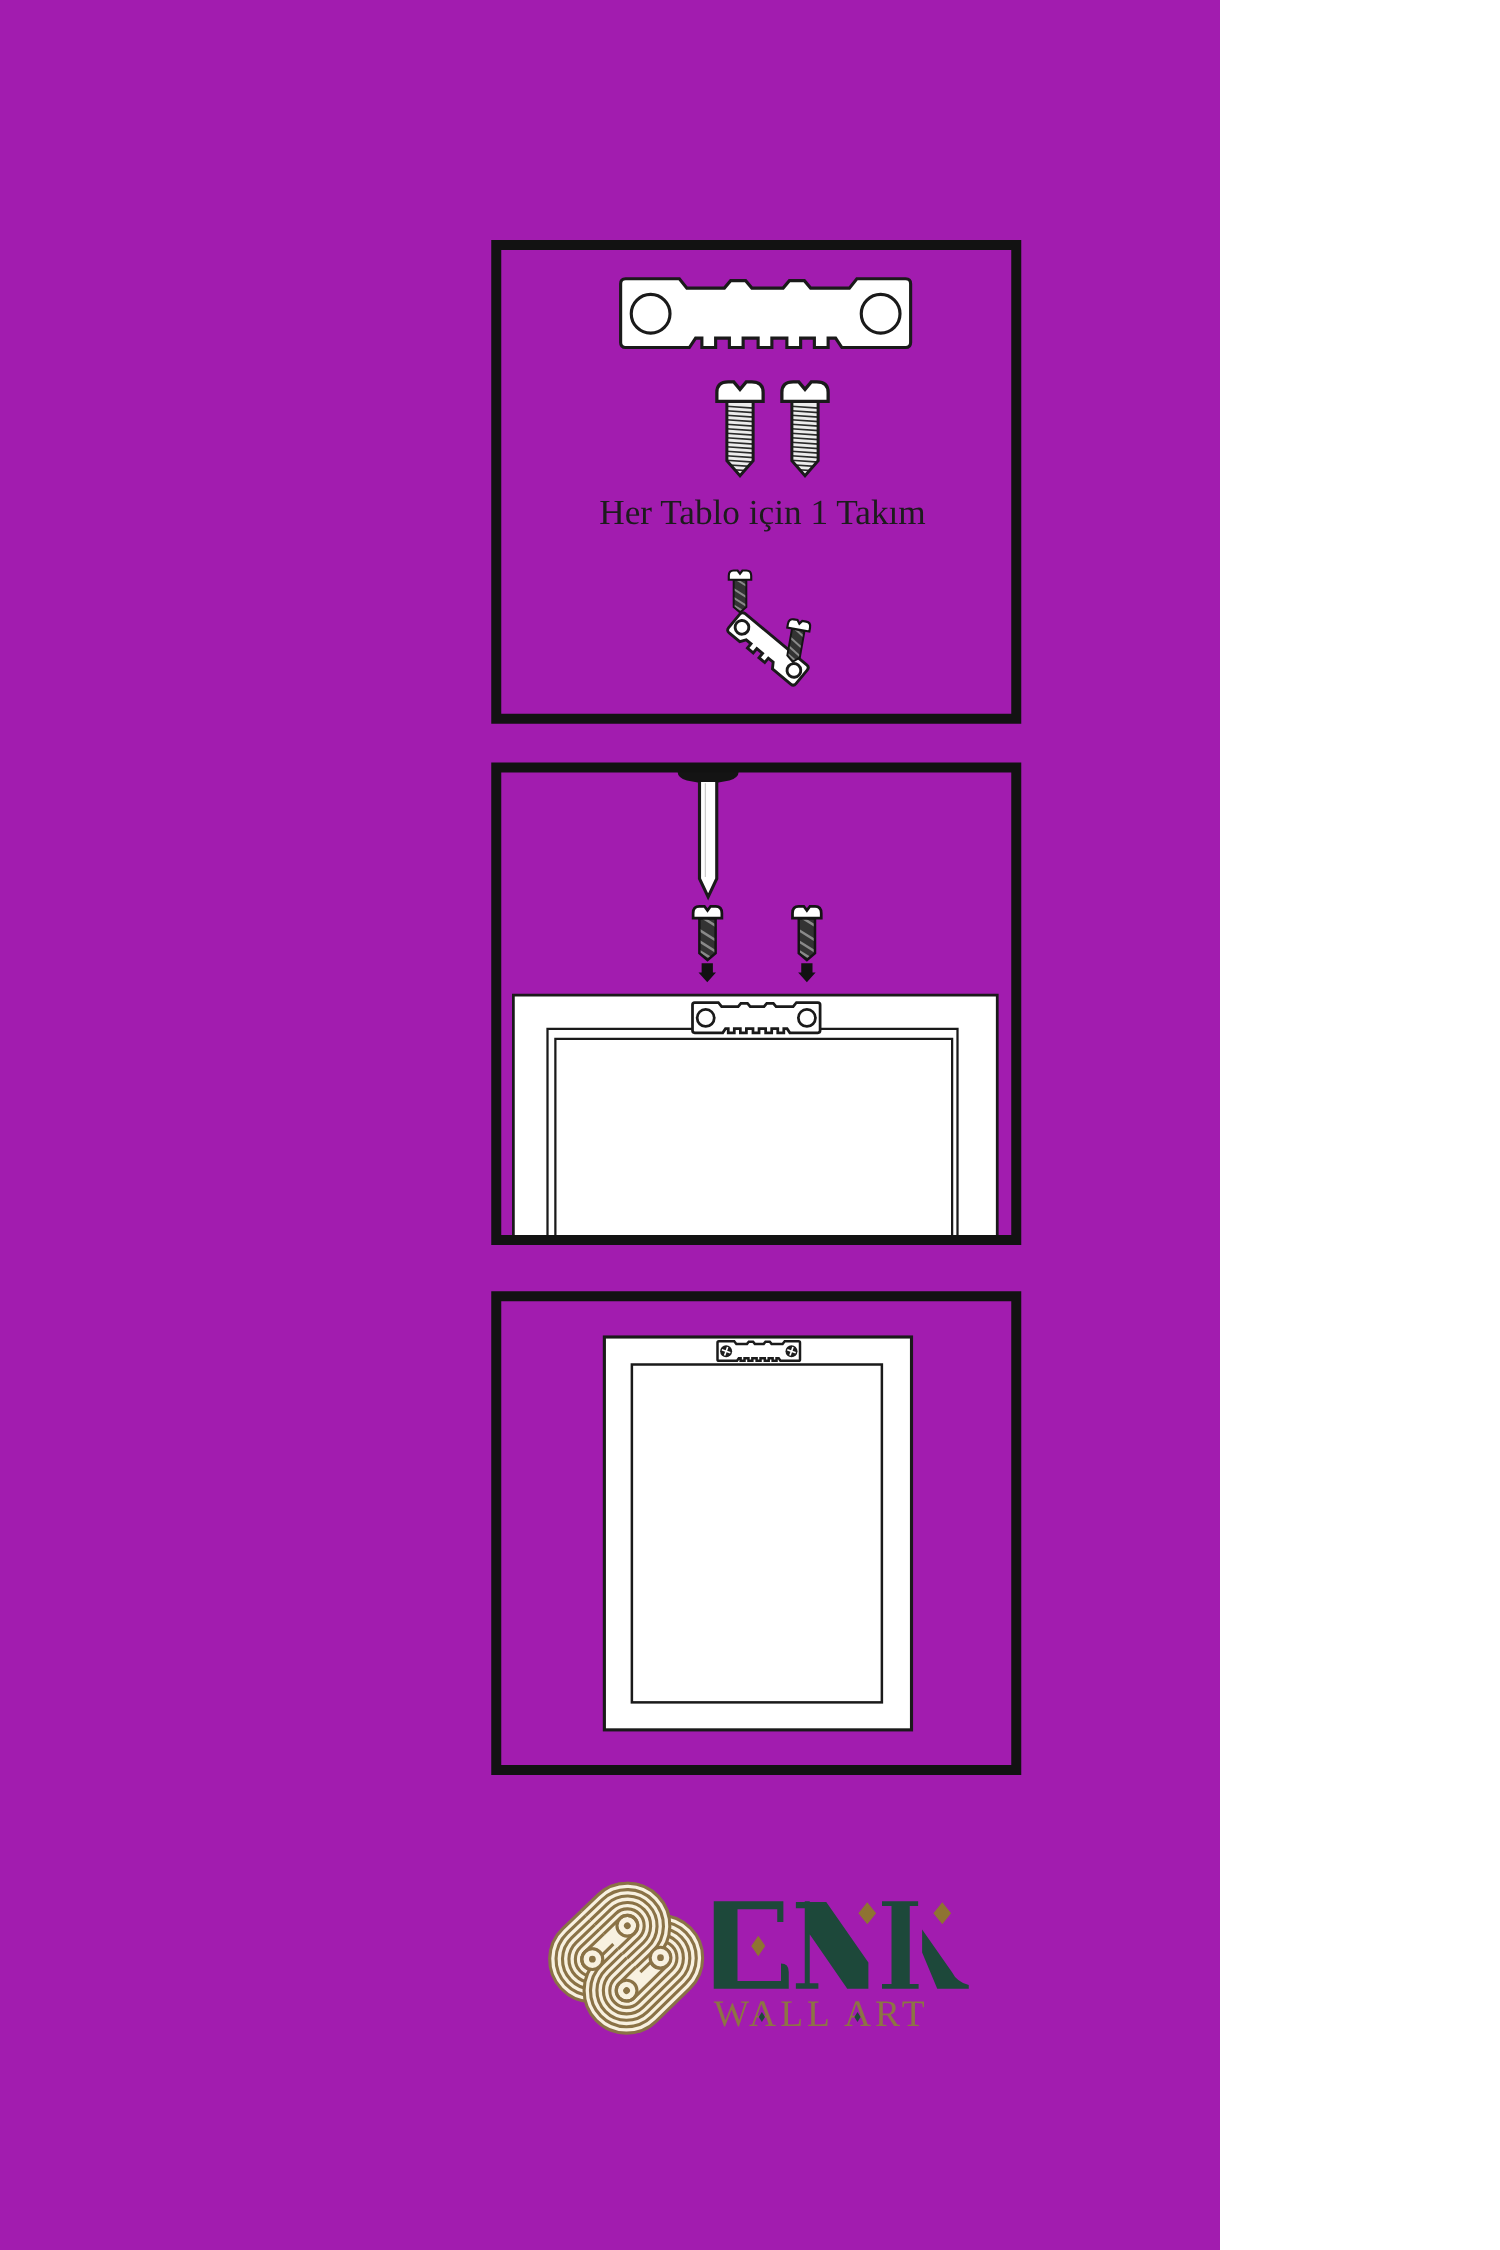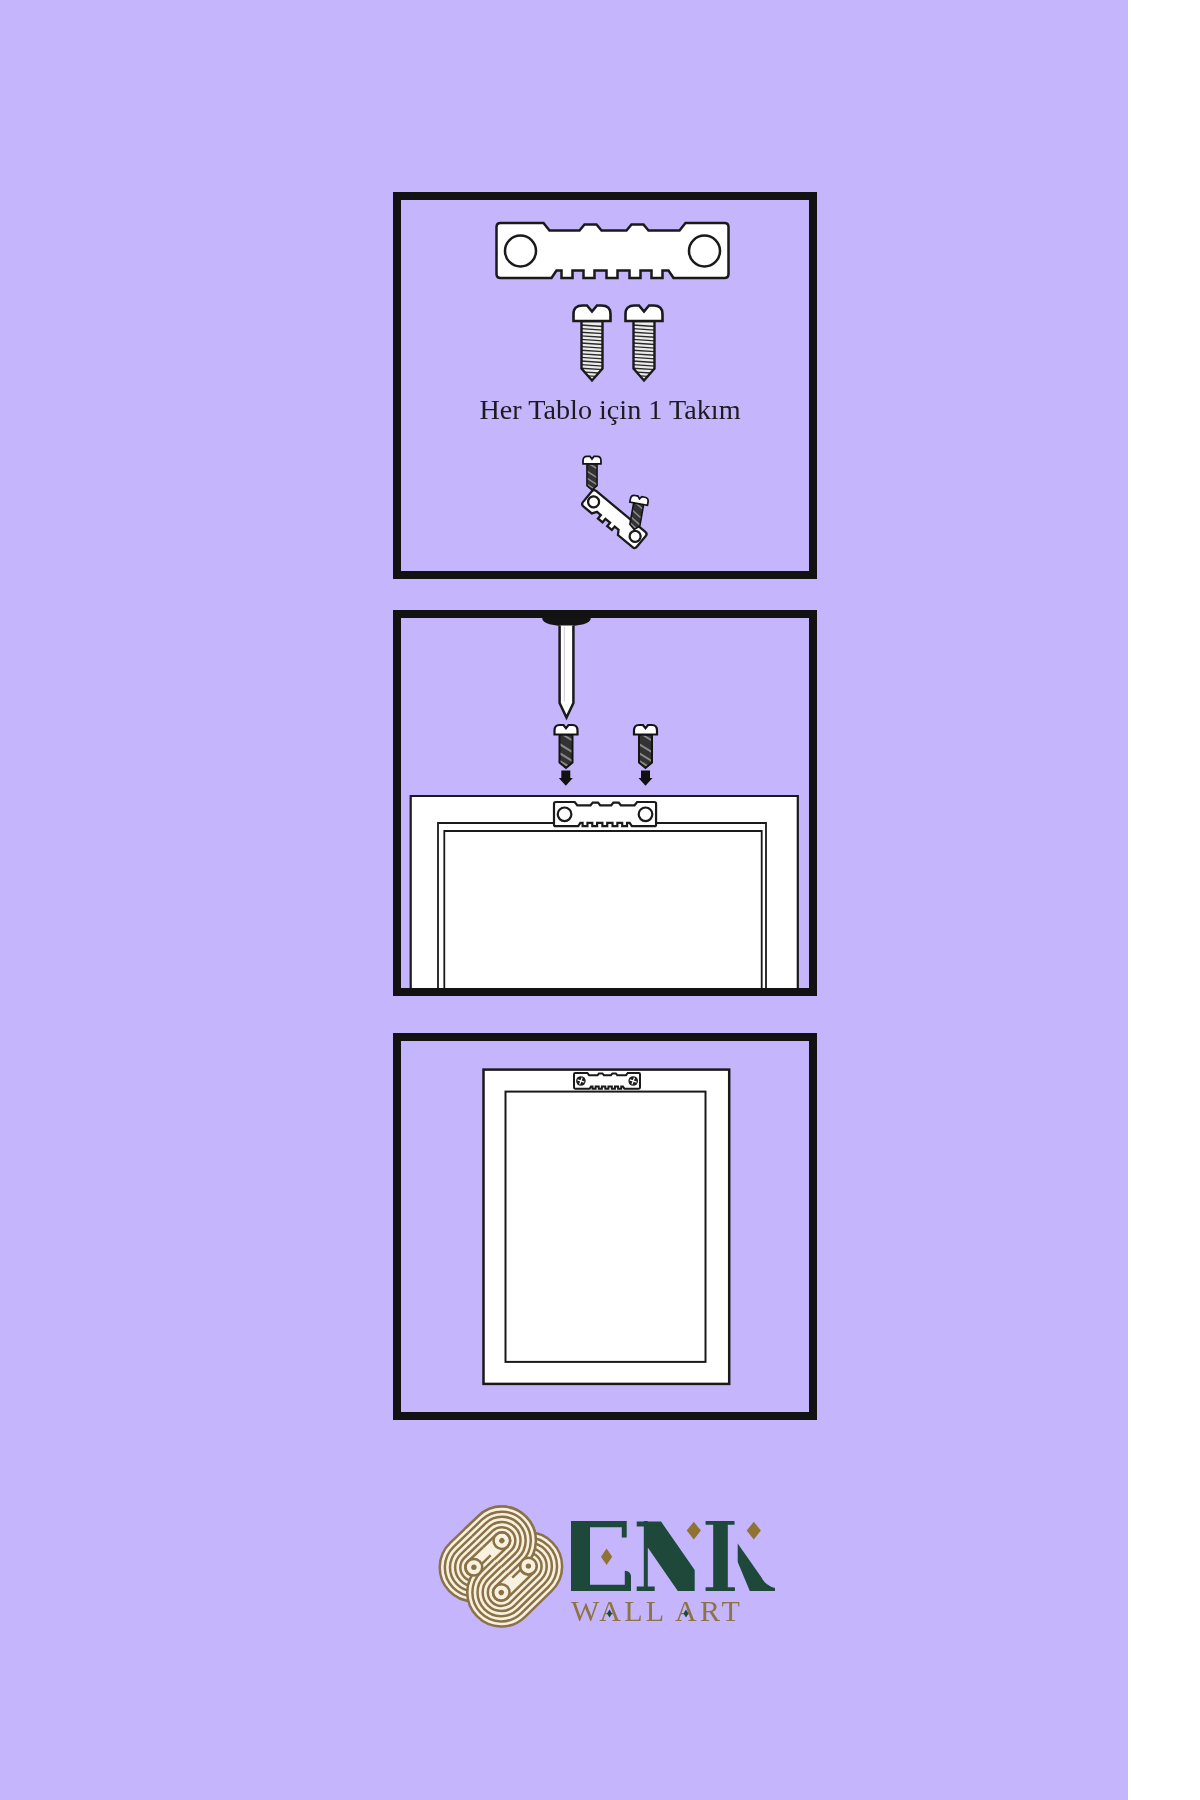--- a/index.html
+++ b/index.html
@@ -1,16 +1,16 @@
 <!DOCTYPE html>
 <html><head>
 <meta charset="utf-8">
 <style>
 html,body{margin:0;padding:0;background:#ffffff;}
-#page{position:relative;width:1128px;height:1800px;background:#c4b5fd;overflow:hidden;}
+#page{position:relative;width:976px;height:1800px;background:#a21caf;overflow:hidden;}
 svg{display:block;}
 </style>
 </head>
 <body>
 <div id="page">
 <svg width="1200" height="1800" viewBox="0 0 1200 1800" font-family="Liberation Serif, serif">
 <defs>
 
 <path id="plate" d="M 0,4 Q 0,0 4,0 L 47,0 L 53,7.5 L 83,7.5 L 88,1.5 L 100,1.5 L 105,7.5 L 130,7.5 L 135,1.5 L 147,1.5 L 152,7.5 L 183,7.5 L 189,0 L 228,0 Q 232,0 232,4 L 232,51 Q 232,55 228,55 L 177,55 L 172,47.5 L 166,47.5 L 166,55 L 155,55 L 155,47.5 L 144,47.5 L 144,55 L 133,55 L 133,47.5 L 121,47.5 L 121,55 L 110,55 L 110,47.5 L 98,47.5 L 98,55 L 87,55 L 87,47.5 L 76,47.5 L 76,55 L 65,55 L 65,47.5 L 60,47.5 L 55,55 L 4,55 Q 0,55 0,51 Z"></path>
 <clipPath id="screwclip">

